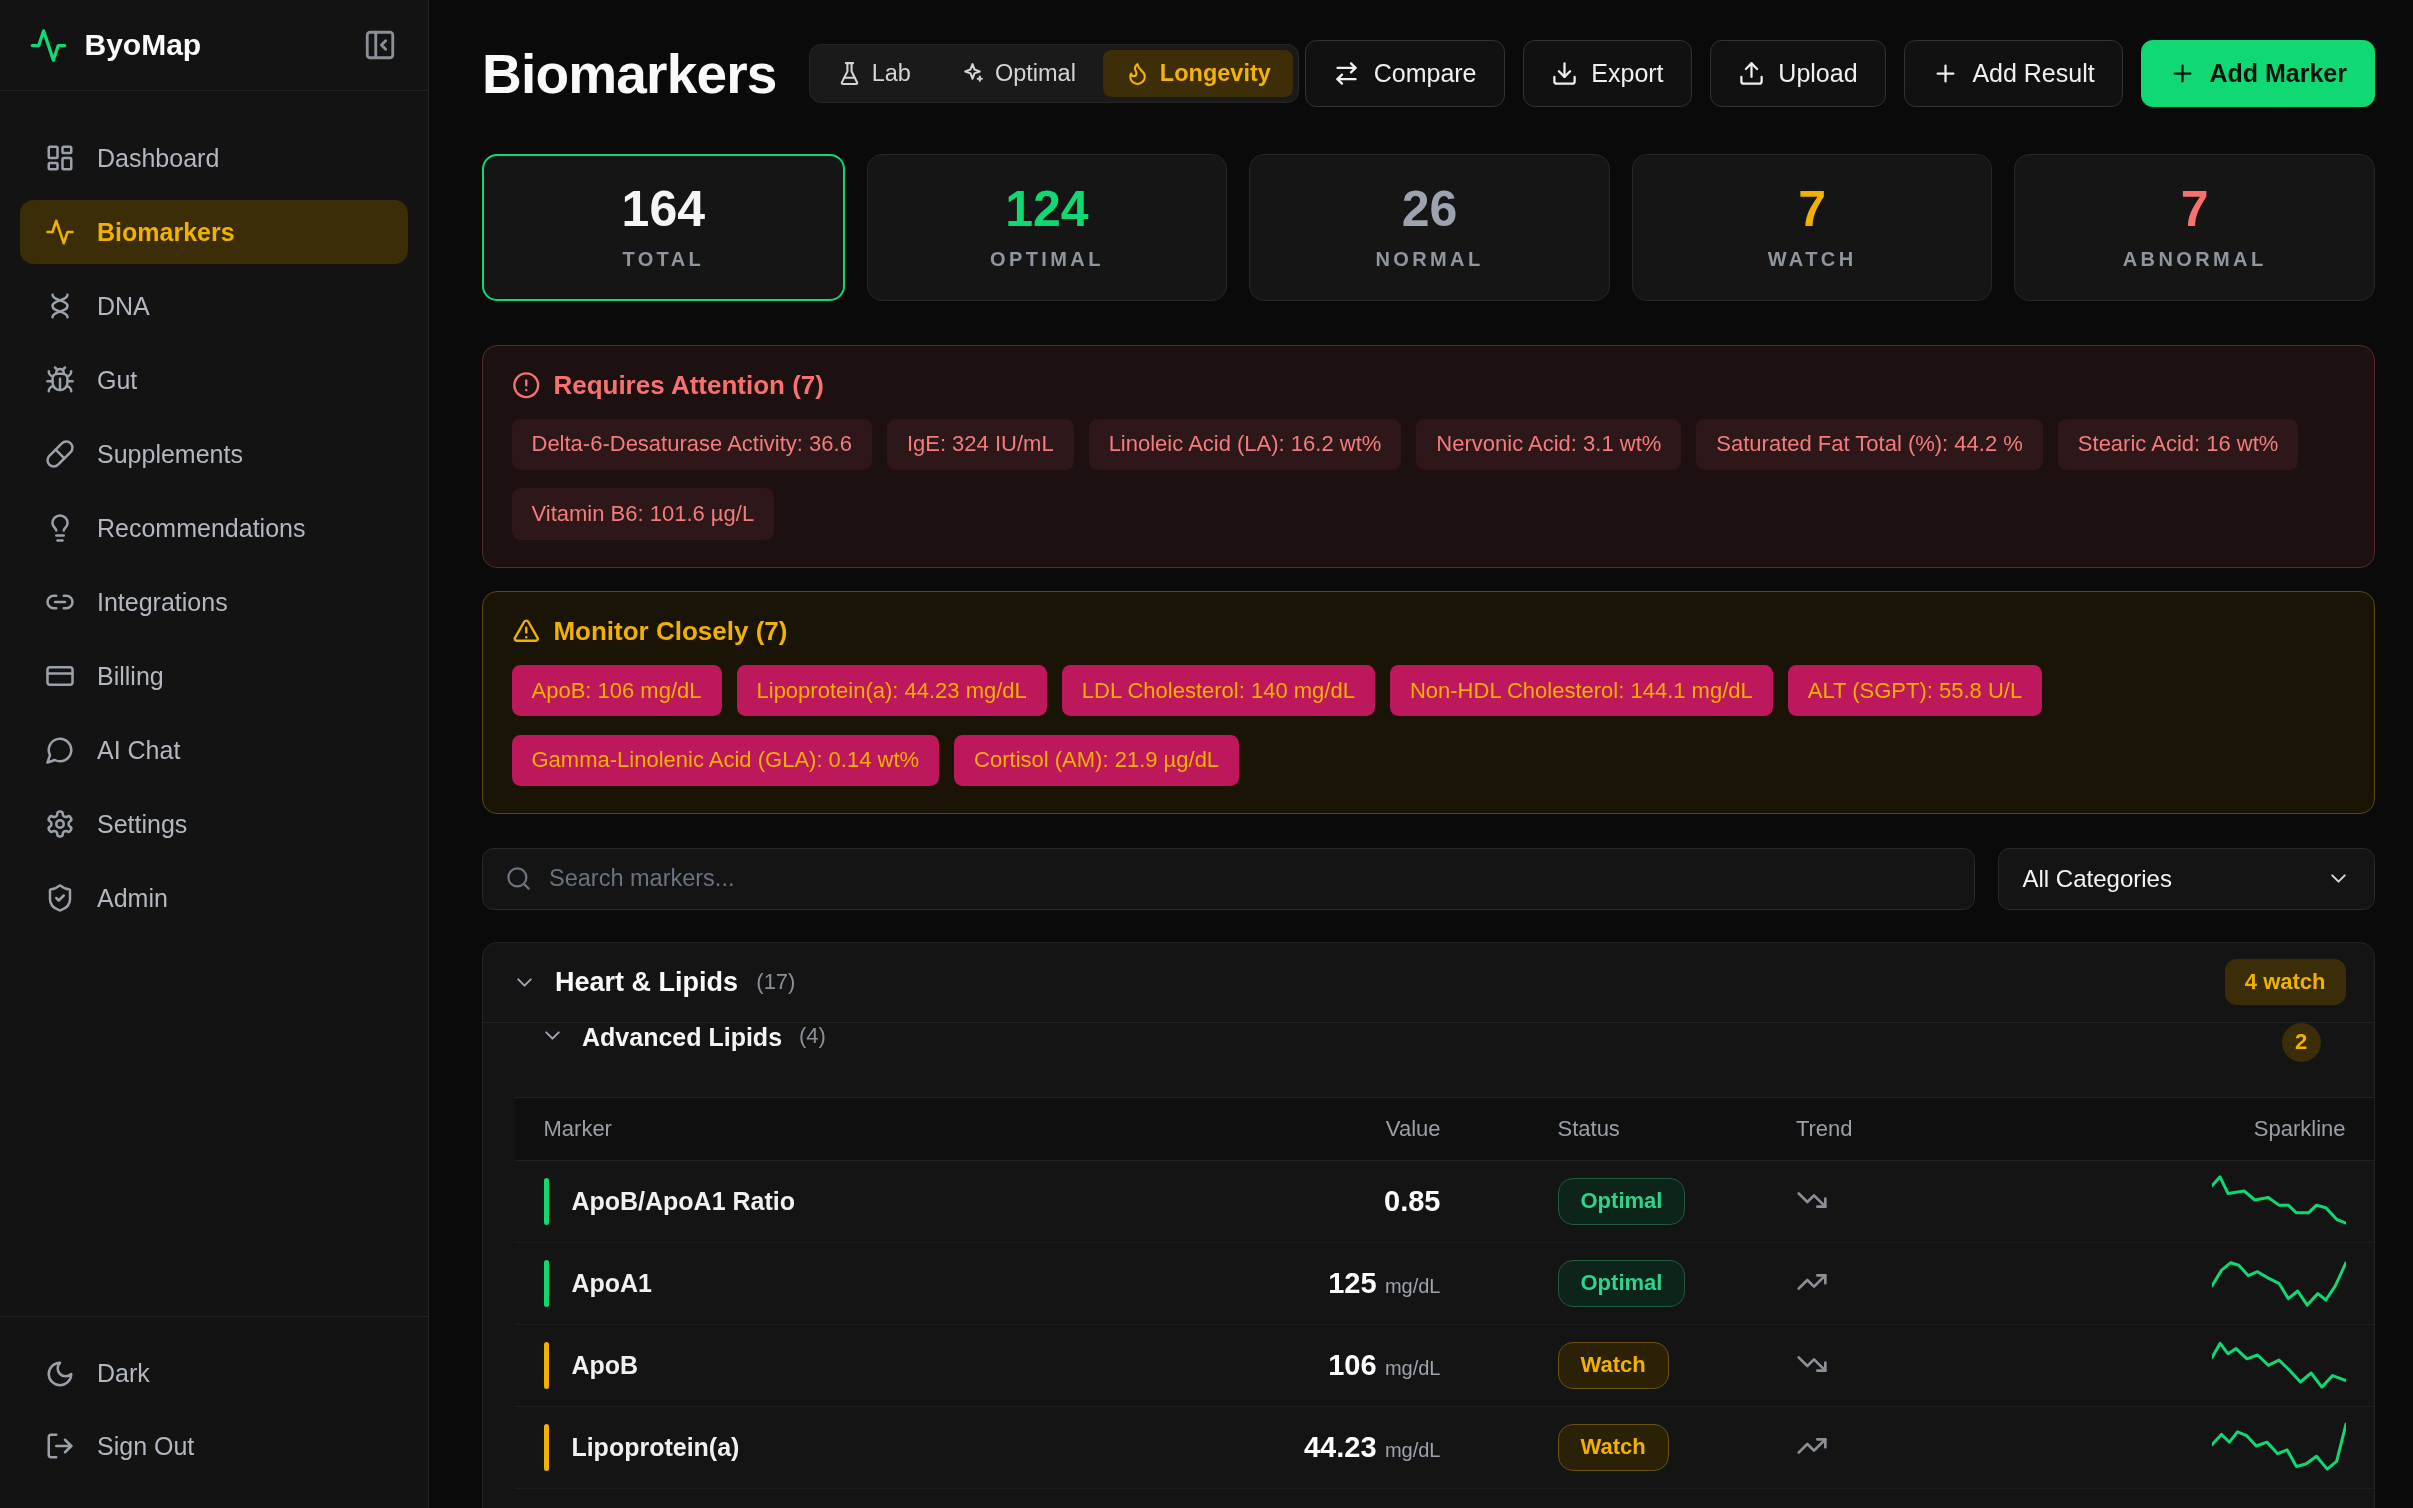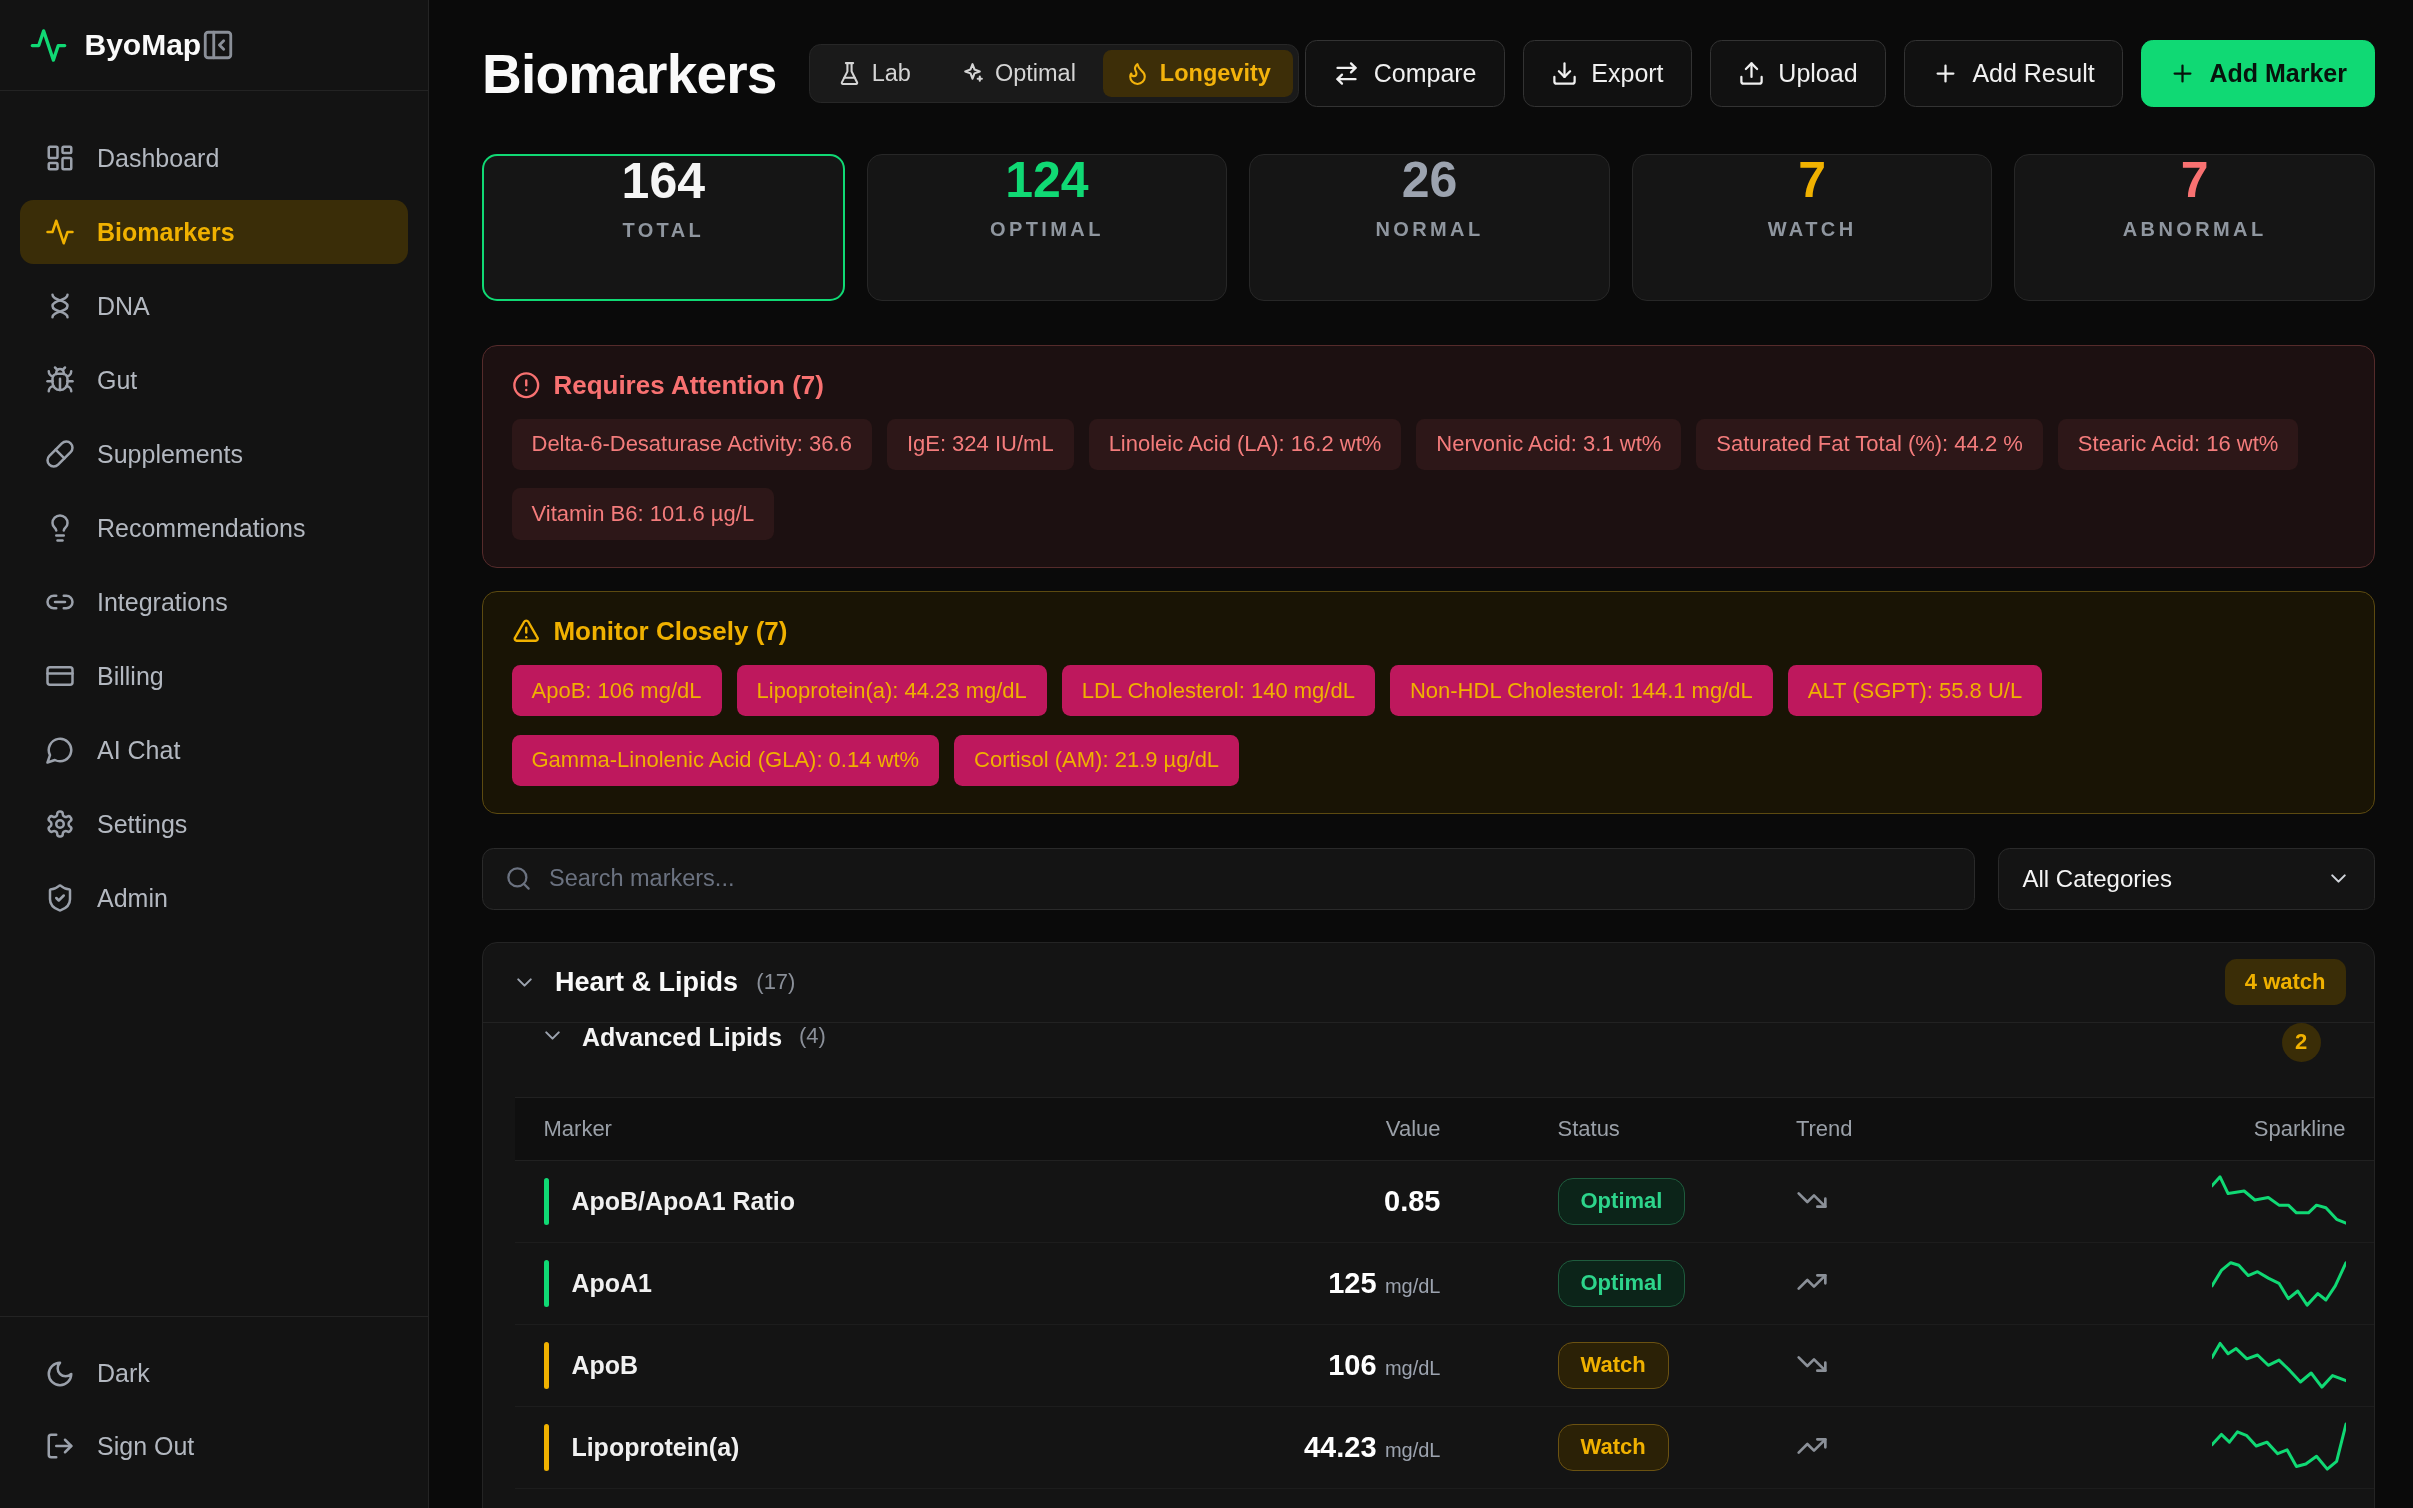--- a/index.html
+++ b/index.html
@@ -3,21 +3,21 @@
 <meta charset="utf-8">
 <style>
   * { margin:0; padding:0; box-sizing:border-box; }
   html,body { width:2413px; height:1508px; background:#0a0a0a; overflow:hidden;
     font-family:"Liberation Sans", sans-serif; color:#e5e7eb; }
   .app { display:flex; width:2413px; height:1508px; }
 
   
   .sidebar { width:429px; min-width:429px; background:#131313; border-right:1.7px solid #242424;
     display:flex; flex-direction:column; }
-  .sidebar-header { height:91px; display:flex; align-items:center; 
+  .sidebar-header { height:91px; display:flex; align-items:center; justify-content:space-between;
     padding:0 28.5px; border-bottom:1.7px solid #232323; }
   .brand { display:flex; align-items:center; gap:17px; font-size:30px; font-weight:700; color:#fafafa; }
   .brand .ic { width:39px; height:39px; color:#10d974; }
   .collapse-btn { width:37px; height:37px; color:#8a8f98; background:none; border:none; cursor:pointer; }
   .collapse-btn .ic { width:34px; height:34px; }
   .nav { flex:1; padding:35px 20px; display:flex; flex-direction:column; gap:10px; }
   .nav-item { display:flex; align-items:center; gap:22px; height:64px; padding:0 25px;
     border-radius:13.4px; color:#b3b8c0; font-size:25px; cursor:pointer; }
   .nav-item .ic { width:30px; height:30px; color:#9ba1ab; }
   .nav-item.active { background:#3a2d08; color:#f0b100; font-weight:600; }
@@ -39,21 +39,21 @@
   .actions { margin-left:auto; display:flex; gap:18.4px; }
   .btn { display:flex; align-items:center; gap:13.4px; height:67px; padding:0 27px; border-radius:11.7px;
     border:1.7px solid #333; background:#111; color:#f0f0f0; font-size:25px; cursor:pointer;
     font-family:inherit; }
   .btn .ic { width:27px; height:27px; }
   .btn.primary { background:#10d974; border-color:#10d974; color:#07130c; font-weight:700; }
 
   
   .stats { display:flex; gap:22px; margin-top:37px; }
   .stat-card { flex:1; height:147px; background:#151515; border:1.7px solid #272727; border-radius:15px;
-    display:flex; flex-direction:column; align-items:center; gap:13.4px;
+    display:flex; flex-direction:column; align-items:center; justify-content:center; gap:13.4px;
     cursor:pointer; }
   .stat-card.selected { border:2.5px solid #10d974; }
   .stat-value { font-size:50px; font-weight:800; line-height:1; }
   .stat-label { font-size:20px; font-weight:600; letter-spacing:3.4px; color:#8f969f; }
 
   
   .alert-section { border-radius:15px; padding:23.5px 28.5px 27px; margin-top:40px; }
   .alert-section.red { background:#1c1011; border:1.7px solid #552b2b; margin-top:44px; }
   .alert-section.amber { background:#191405; border:1.7px solid #5c4a10; margin-top:23.5px; }
   .alert-title { display:flex; align-items:center; gap:13.4px; font-size:26px; font-weight:700; }

